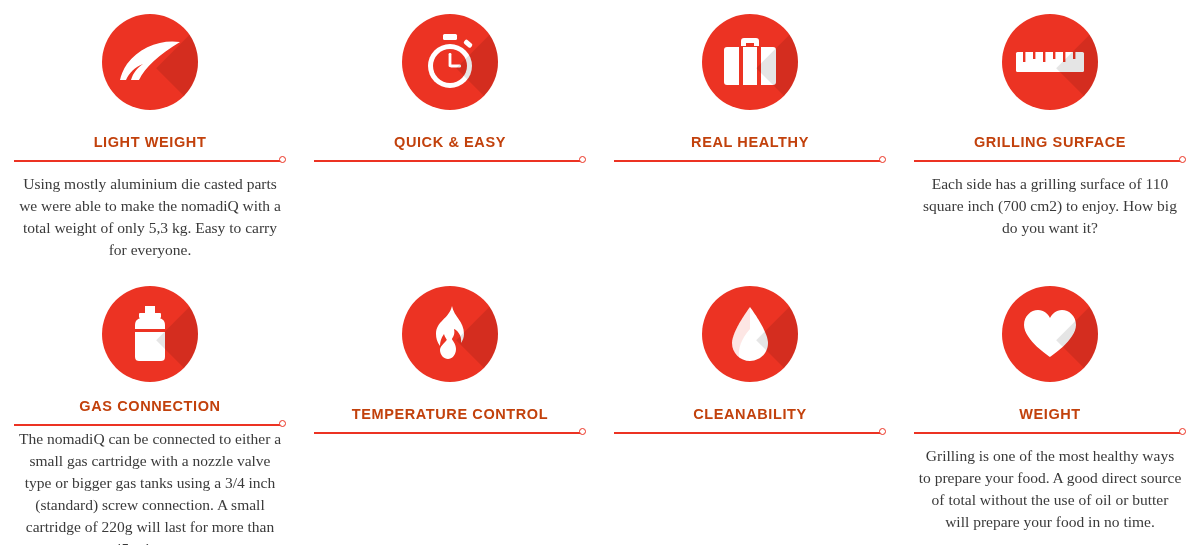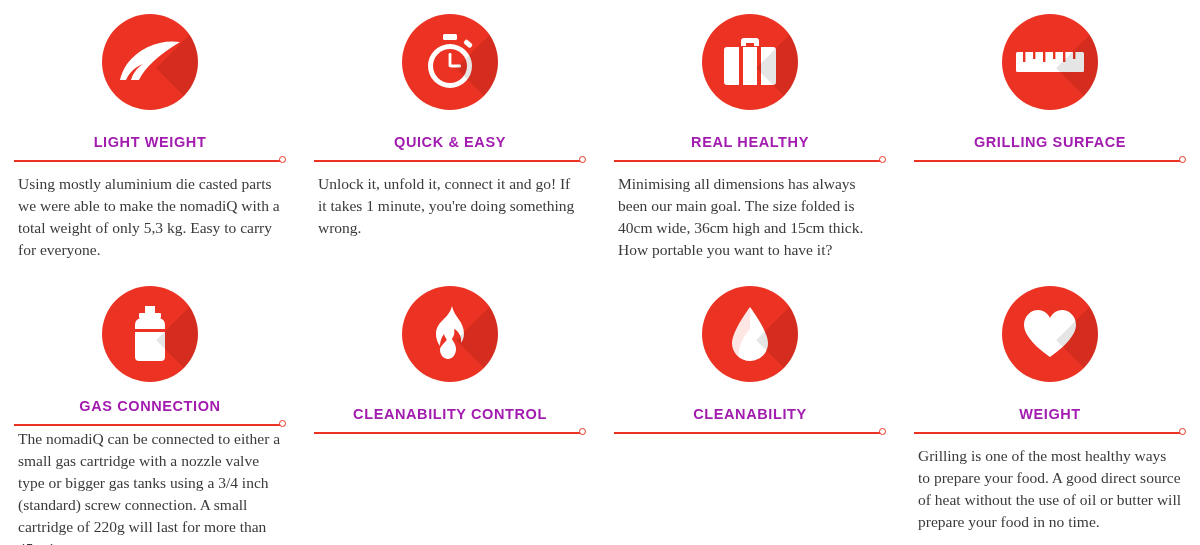--- a/index.html
+++ b/index.html
@@ -56,21 +56,21 @@
     background: rgba(0,0,0,0.10);
     transform: rotate(45deg);
     transform-origin: 100% 100%;
     pointer-events: none;
   }
   .title {
     font-family: "Liberation Sans", sans-serif;
     font-weight: bold;
     font-size: 14.5px;
     letter-spacing: 0.6px;
-    color: #a21caf;
+    color: #c2410c;
     text-align: center;
     margin-top: 16px;
     margin-bottom: 6px;
   }
   .rule {
     position: relative;
     width: 100%;
     height: 9px;
     margin-bottom: 8px;
   }
@@ -90,20 +90,21 @@
     height: 7px;
     border-radius: 50%;
     border: 1.5px solid #ec3323;
     background: #ffffff;
     box-sizing: border-box;
   }
   .body-text {
     font-family: "Liberation Serif", serif;
     font-size: 15.5px;
     line-height: 1.42;
+    text-align: center;
     color: #3a3a3a;
     padding: 0 4px;
   }
 </style>
 </head>
 <body>
 
 <div class="grid">
 
   <div class="cell">
@@ -135,41 +136,39 @@
           <rect x="27" y="31.6" width="11" height="2.8" rx="1.2" fill="#ffffff"></rect>
         </svg>
         <div class="shadow"></div>
       </div>
     </div>
     <div class="title">QUICK &amp; EASY</div>
     <div class="rule">
       <div class="line"></div>
       <div class="dot"></div>
     </div>
-    <div class="body-text">Unlock it, unfold it, connect it and go! If it takes 1 minute, you're doing something wrong.</div>
   </div>
 
   <div class="cell">
     <div class="icon-wrap">
       <div class="circle">
         <svg width="58" height="52" viewBox="0 0 58 52" aria-hidden="true">
           <path d="M20 10 L20 5 C20 3 21 2 23 2 L35 2 C37 2 38 3 38 5 L38 10 L33 10 L33 7 L25 7 L25 10 Z" fill="#ffffff"></path>
           <rect x="3" y="11" width="52" height="38" rx="3" fill="#ffffff"></rect>
           <rect x="18" y="11" width="4" height="38" fill="#ec3323"></rect>
           <rect x="36" y="11" width="4" height="38" fill="#ec3323"></rect>
         </svg>
         <div class="shadow"></div>
       </div>
     </div>
     <div class="title">REAL HEALTHY</div>
     <div class="rule">
       <div class="line"></div>
       <div class="dot"></div>
     </div>
-    <div class="body-text">Minimising all dimensions has always been our main goal. The size folded is 40cm wide, 36cm high and 15cm thick. How portable you want to have it?</div>
   </div>
 
   <div class="cell">
     <div class="icon-wrap">
       <div class="circle">
         <svg width="70" height="36" viewBox="0 0 70 36" aria-hidden="true">
           <rect x="1" y="8" width="68" height="20" rx="1.5" fill="#ffffff"></rect>
           <g fill="#ec3323">
             <rect x="8" y="8" width="2.4" height="10"></rect>
             <rect x="18" y="8" width="2.4" height="7"></rect>
@@ -180,20 +179,21 @@
           </g>
         </svg>
         <div class="shadow"></div>
       </div>
     </div>
     <div class="title">GRILLING SURFACE</div>
     <div class="rule">
       <div class="line"></div>
       <div class="dot"></div>
     </div>
+    <div class="body-text">Each side has a grilling surface of 110 square inch (700 cm2) to enjoy. How big do you want it?</div>
   </div>
 
   <div class="cell">
     <div class="icon-wrap">
       <div class="circle">
         <svg width="46" height="58" viewBox="0 0 46 58" aria-hidden="true">
           <rect x="18" y="1" width="10" height="7" fill="#ffffff"></rect>
           <rect x="12" y="8" width="22" height="5" rx="1" fill="#ffffff"></rect>
           <path d="M8 20 C8 15 12 13 14 13 L32 13 C34 13 38 15 38 20 L38 52 C38 55 36 56 34 56 L12 56 C10 56 8 55 8 52 Z" fill="#ffffff"></path>
           <rect x="8" y="24" width="30" height="3" fill="#ec3323"></rect>
@@ -212,21 +212,21 @@
   <div class="cell">
     <div class="icon-wrap">
       <div class="circle">
         <svg width="44" height="58" viewBox="0 0 44 58" aria-hidden="true">
           <path d="M24 1 C26 12 36 16 36 29 C36 32 35 35 33 38 C34 30 29 25 26 24 C28 32 22 34 21 40 C20 35 17 33 16 29 C13 33 12 37 12 41 C9 37 8 33 8 29 C8 16 21 14 24 1 Z" fill="#ffffff"></path>
           <path d="M22 30 C24 36 28 38 28 44 C28 50 24 54 20 54 C16 54 12 50 12 45 C12 40 19 37 22 30 Z" fill="#ffffff"></path>
         </svg>
         <div class="shadow"></div>
       </div>
     </div>
-    <div class="title">CLEANABILITY CONTROL</div>
+    <div class="title">TEMPERATURE CONTROL</div>
     <div class="rule">
       <div class="line"></div>
       <div class="dot"></div>
     </div>
   </div>
 
   <div class="cell">
     <div class="icon-wrap">
       <div class="circle">
         <svg width="44" height="58" viewBox="0 0 44 58" aria-hidden="true">
@@ -250,16 +250,16 @@
           <path d="M29 49 C29 49 3 32 3 17 C3 8 10 2 17 2 C23 2 27 6 29 10 C31 6 35 2 41 2 C48 2 55 8 55 17 C55 32 29 49 29 49 Z" fill="#ffffff"></path>
         </svg>
         <div class="shadow"></div>
       </div>
     </div>
     <div class="title">WEIGHT</div>
     <div class="rule">
       <div class="line"></div>
       <div class="dot"></div>
     </div>
-    <div class="body-text">Grilling is one of the most healthy ways to prepare your food. A good direct source of heat without the use of oil or butter will prepare your food in no time.</div>
+    <div class="body-text">Grilling is one of the most healthy ways to prepare your food. A good direct source of total without the use of oil or butter will prepare your food in no time.</div>
   </div>
 
 </div>
 
 </body></html>

